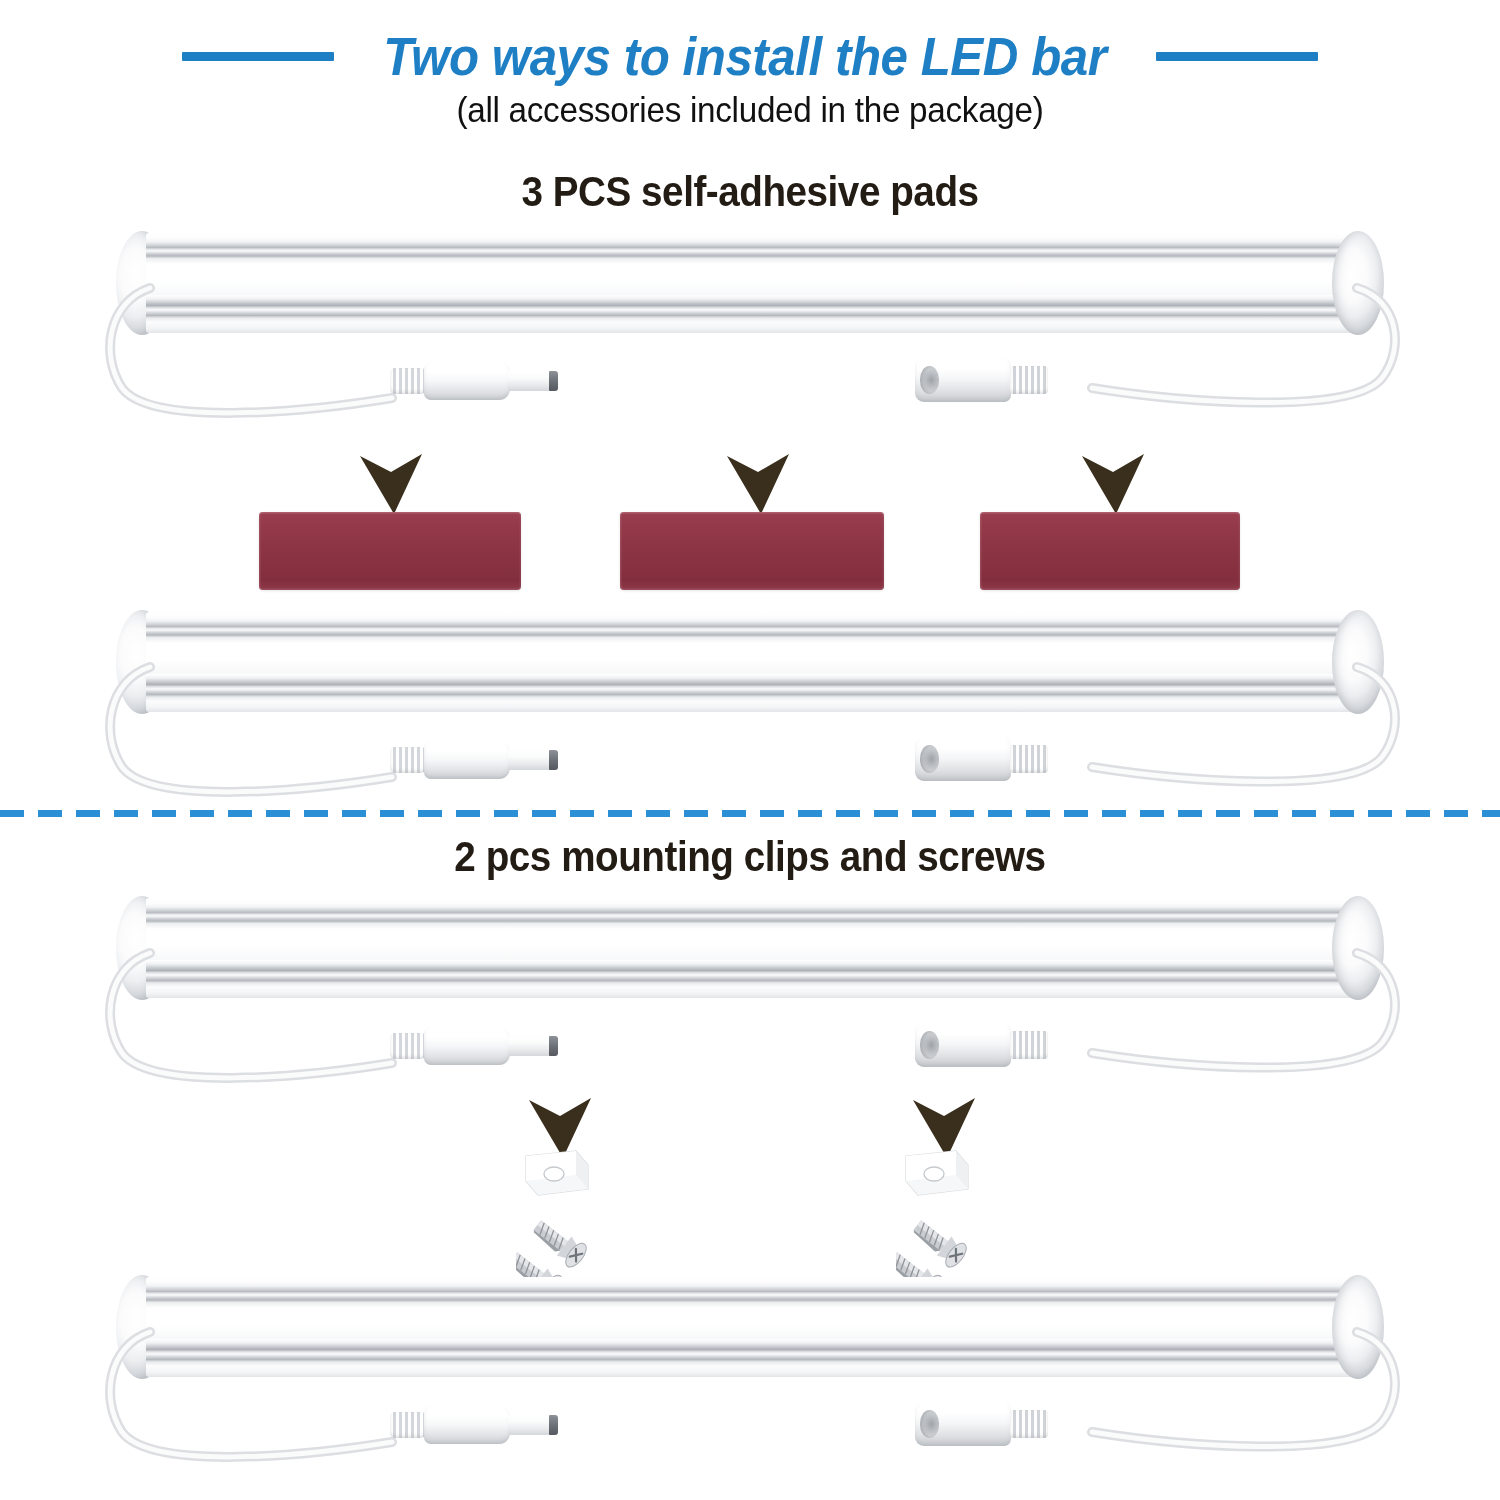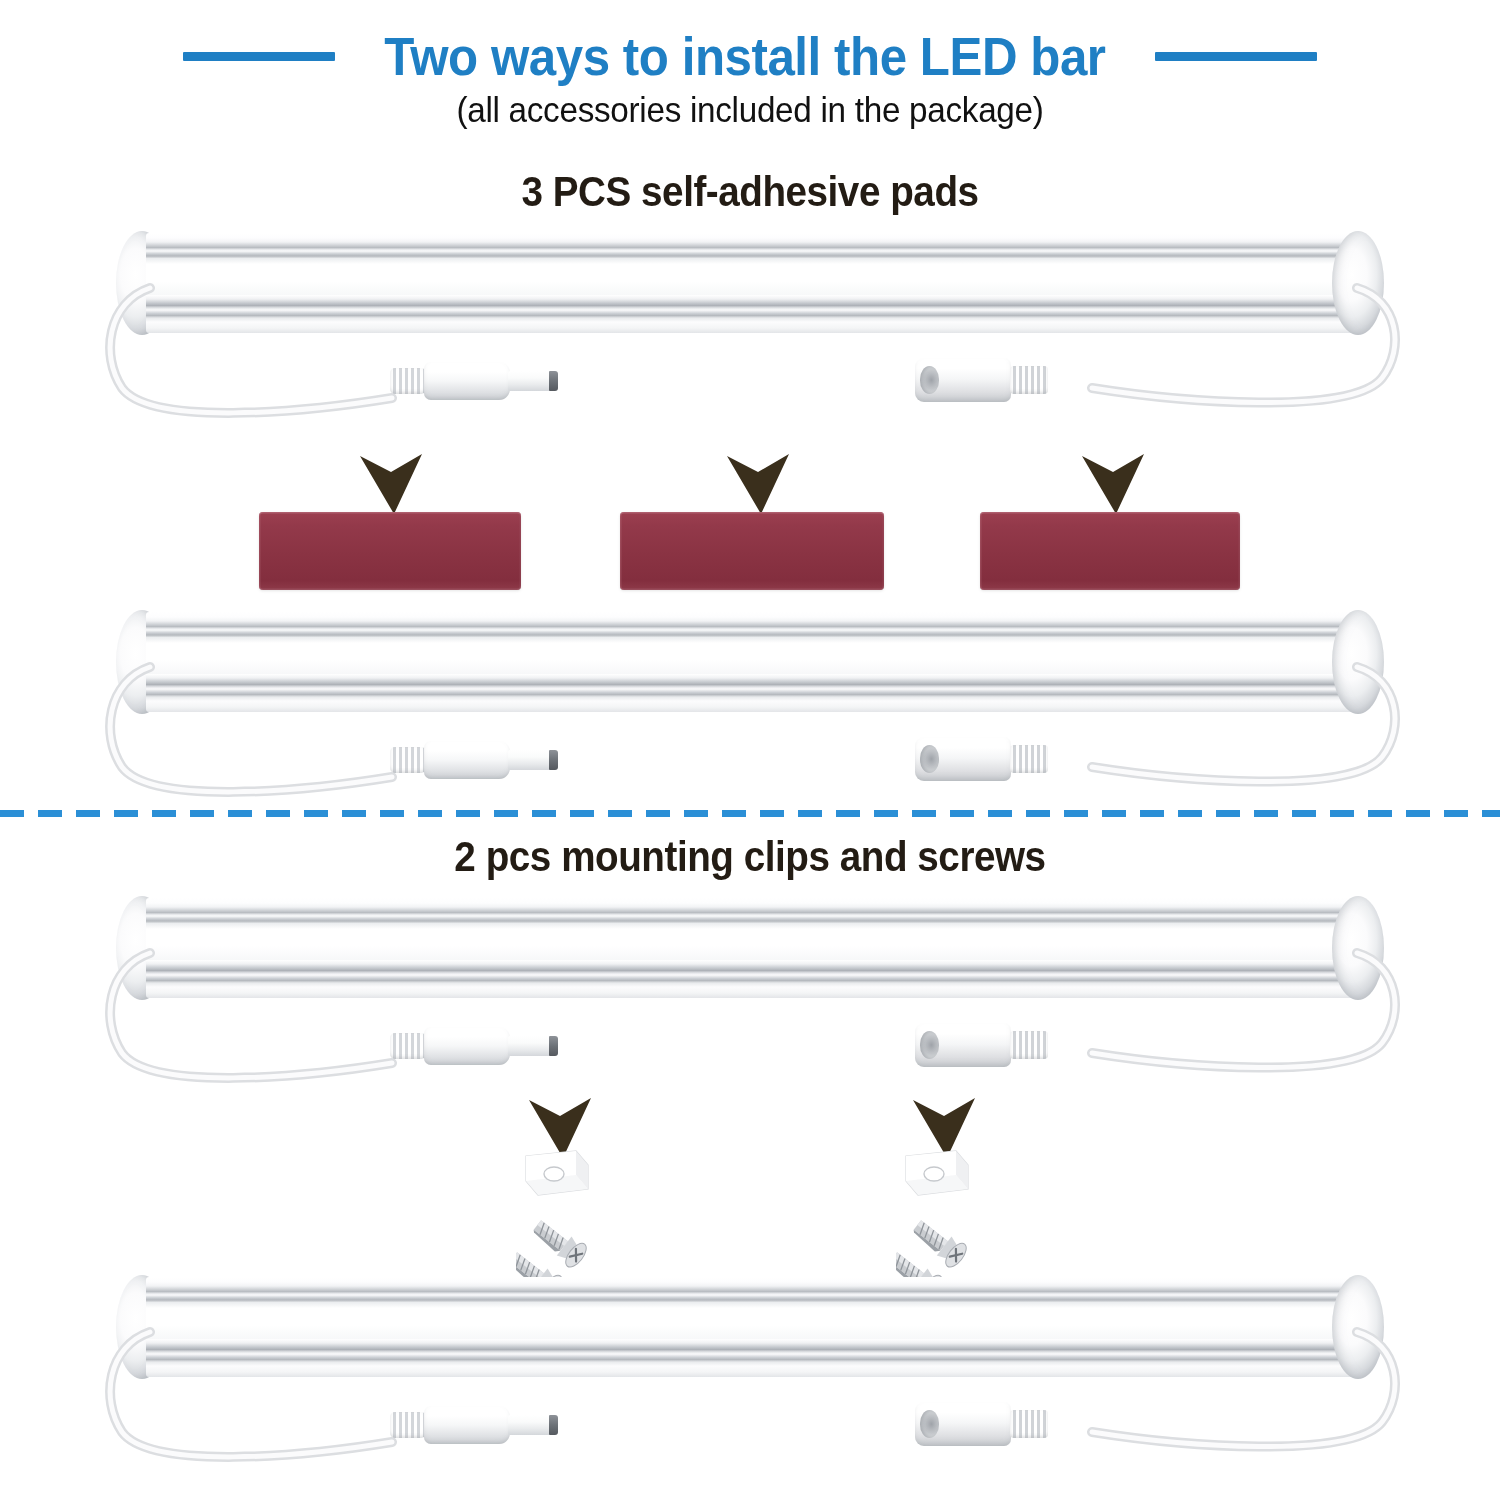--- a/index.html
+++ b/index.html
@@ -5,21 +5,21 @@
   html,body{margin:0;padding:0;}
   body{
     width:1500px;height:1500px;position:relative;overflow:hidden;
     background:#ffffff;
     font-family:"Liberation Sans","DejaVu Sans",sans-serif;
   }
 
   
   .title-row{
     position:absolute;left:0;top:22px;width:1500px;height:68px;
-    display:flex;align-items:center;justify-content:center;gap:22px;
+    display:flex;align-items:center;justify-content:center;gap:22px;font-style:italic;
   }
   .title-rule{height:9px;background:#1f7fc4;border-radius:1px;}
   .title-rule.left{width:152px;}
   .title-rule.right{width:162px;}
   .title-text{
     font-size:53px;font-weight:bold;color:#1f7fc4;
     letter-spacing:-0.5px;white-space:nowrap;
     transform:scaleX(0.93);transform-origin:center;
     line-height:1;
   }

